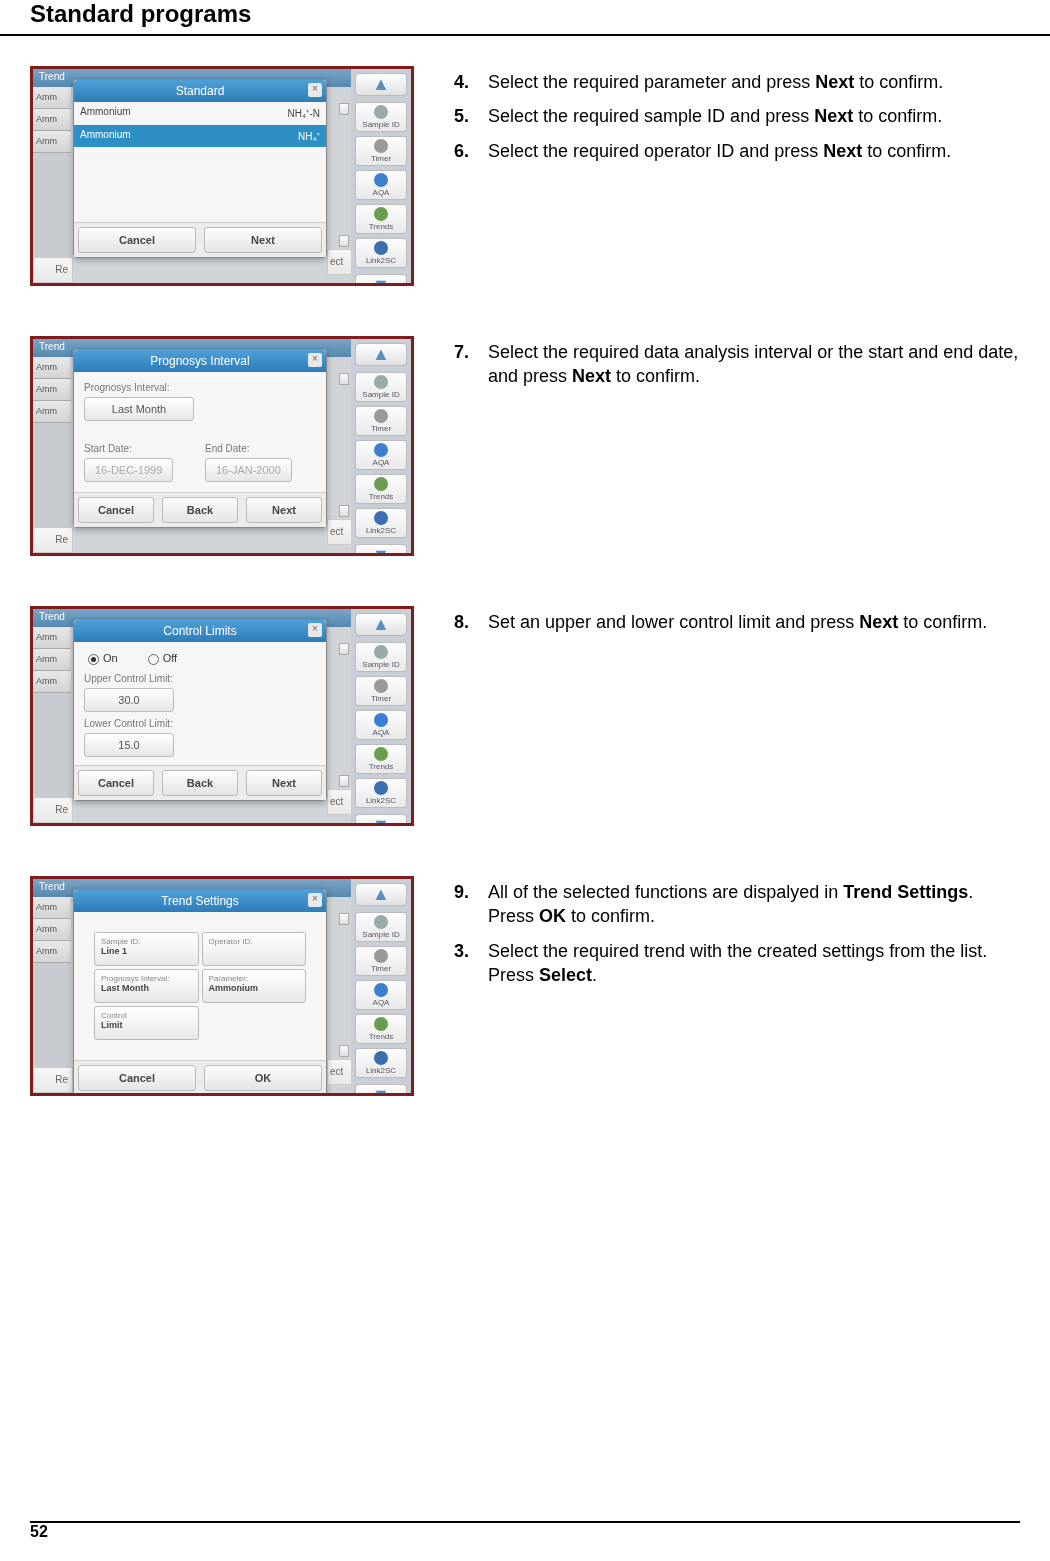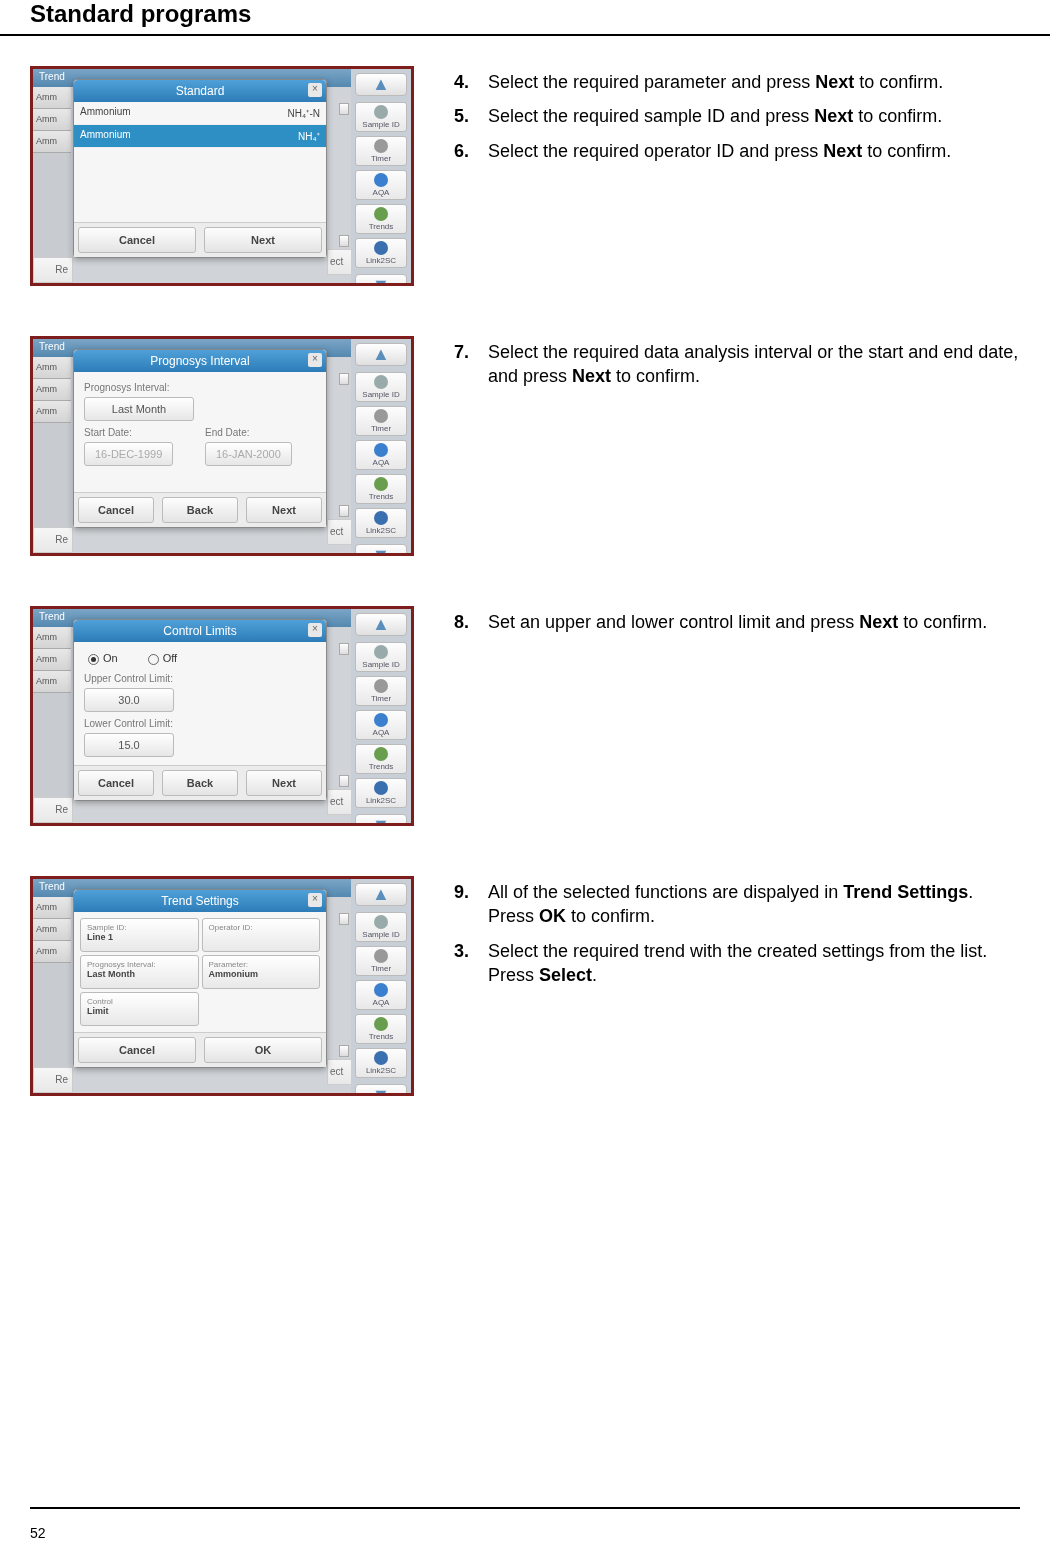--- a/index.html
+++ b/index.html
@@ -159,21 +159,21 @@
       font-size: 11px;
       color: #555;
       text-align: center;
       margin: 2px;
       display: inline-block;
     }
     .ss-two-col {
       display: flex;
       gap: 6px;
     }
-    .ss-two-col > div { flex: 1; }
+    .ss-two-col > div { flex: 1; margin-top: 16px; }
     .ss-radio-row {
       display: flex;
       gap: 30px;
       padding: 4px 6px;
       font-size: 11px;
       color: #333;
       align-items: center;
     }
     .ss-radio {
       width: 11px; height: 11px;
@@ -266,23 +266,23 @@
       flex-shrink: 0;
     }
     .step-text { flex: 1; }
     .step-text b { font-weight: bold; }
     .page-footer {
       position: absolute;
       bottom: 20px;
       left: 30px;
       right: 30px;
       border-top: 2px solid #000;
-      padding-top: 16px;
-      font-size: 14px;
-      font-weight: normal;
+      padding-top: 0;
+      font-size: 16px;
+      font-weight: bold;
     }
     .ss-grid-2x3 {
       display: grid;
       grid-template-columns: 1fr 1fr;
       gap: 3px;
       padding: 4px;
     }
     .ss-grid-2x3 .cell {
       background: linear-gradient(#fff, #e8e8e8);
       border: 1px solid #bbb;
@@ -544,21 +544,21 @@
       <div class="ss-side-icon" style="background:#3a6fb0"></div>
       <span>Link2SC</span>
           </div>
     <div class="ss-arrow">▼</div>
   </div>
     <div class="ss-dialog">
     <div class="ss-dialog-header">
       <span>Trend Settings</span>
       <div class="ss-dialog-close">×</div>
     </div>
-    <div class="ss-dialog-body" style="padding:2px">
+    <div class="ss-dialog-body" style="padding:16px">
       <div class="ss-grid-2x3">
               <div class="cell" style="">
         <div class="lbl">Sample ID:</div>
         <div class="val">Line 1</div>
               </div>
               <div class="cell" style="">
         <div class="lbl">Operator ID:</div>
         <div class="val"><all></all></div>
               </div>
               <div class="cell" style="">

